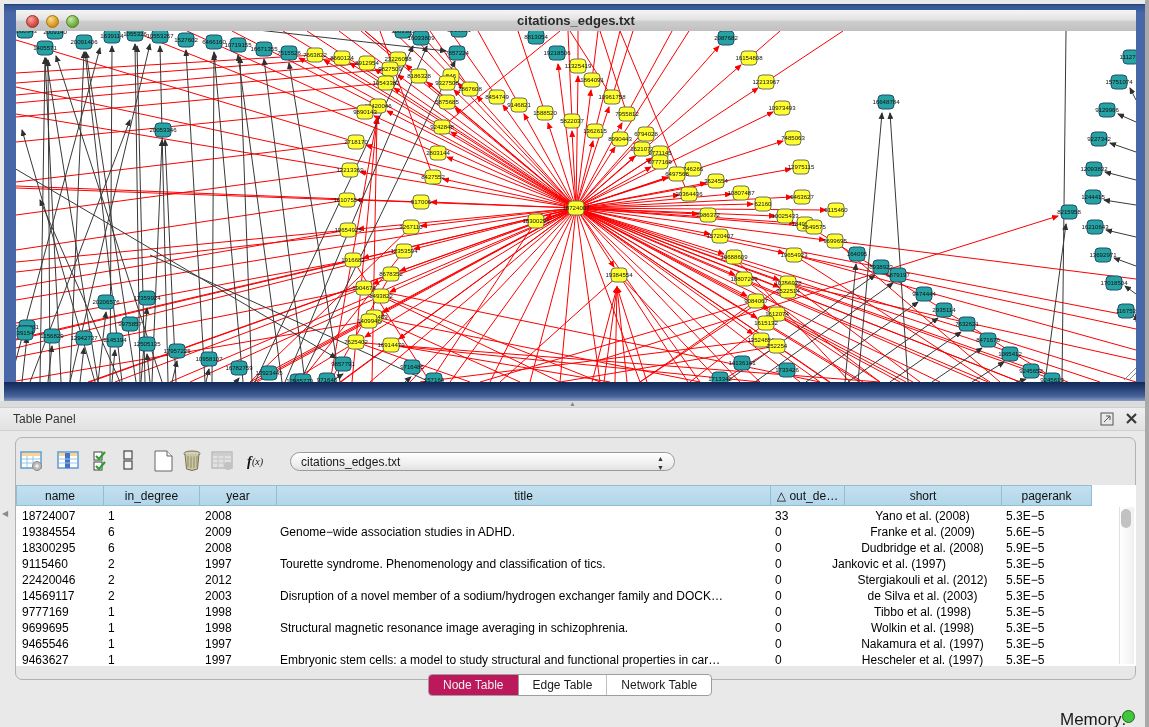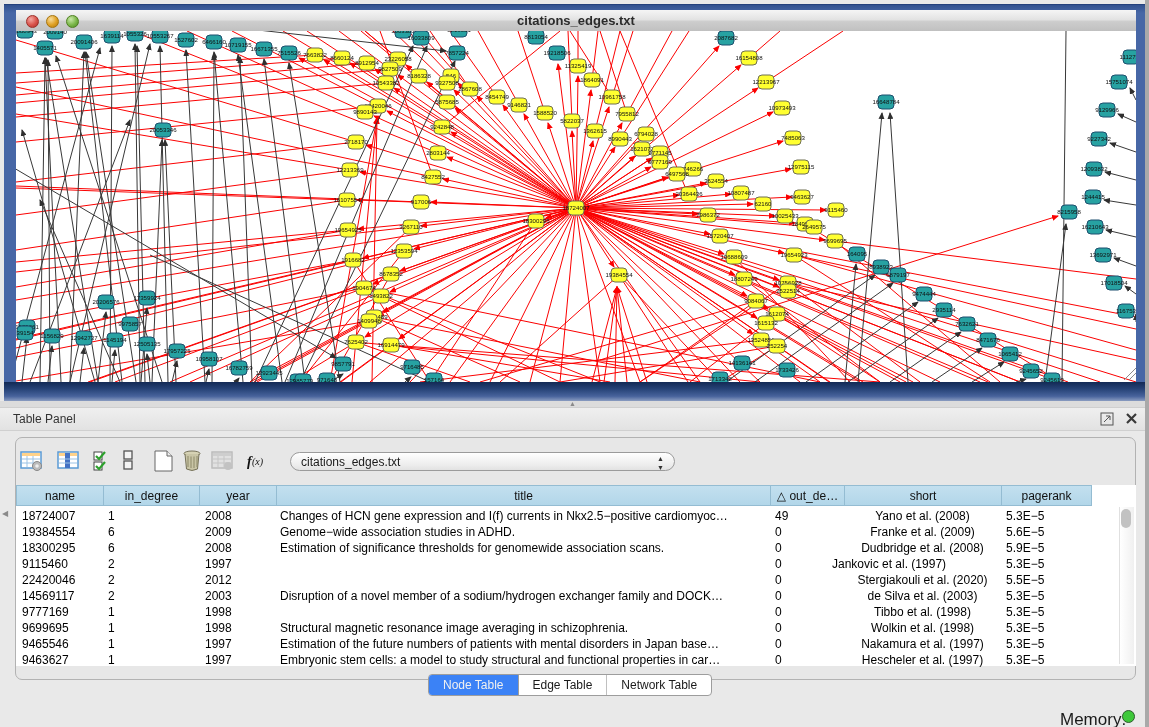--- a/index.html
+++ b/index.html
@@ -675,57 +675,56 @@
 <div class="hcell" style="left:103px;width:96px">in_degree</div>
 <div class="hcell" style="left:199px;width:77px">year</div>
 <div class="hcell" style="left:276px;width:494px">title</div>
 <div class="hcell" style="left:770px;width:74px">△ out_de…</div>
 <div class="hcell" style="left:844px;width:157px">short</div>
 <div class="hcell" style="left:1001px;width:91px;border-right:1px solid #94bcd2">pagerank</div>
 <div class="row" style="top:509px">
 <span style="left:22px">18724007</span>
     <span style="left:108px">1</span>
     <span style="left:205px">2008</span>
-    <span style="left:280px">Changes of HCN gene expression and I(f) currents in Nkx2.5−positive cardiomyoc…</span>
-    <span style="left:775px">49</span>
+    <span style="left:775px">33</span>
     <span style="left:844px;width:157px;text-align:center">Yano et al. (2008)</span>
     <span style="left:1006px">5.3E−5</span>
   </div>
 <div class="row" style="top:525px">
 <span style="left:22px">19384554</span>
     <span style="left:108px">6</span>
     <span style="left:205px">2009</span>
     <span style="left:280px">Genome−wide association studies in ADHD.</span>
     <span style="left:775px">0</span>
     <span style="left:844px;width:157px;text-align:center">Franke et al. (2009)</span>
     <span style="left:1006px">5.6E−5</span>
   </div>
 <div class="row" style="top:541px">
 <span style="left:22px">18300295</span>
     <span style="left:108px">6</span>
     <span style="left:205px">2008</span>
-    <span style="left:280px">Estimation of significance thresholds for genomewide association scans.</span>
     <span style="left:775px">0</span>
     <span style="left:844px;width:157px;text-align:center">Dudbridge et al. (2008)</span>
     <span style="left:1006px">5.9E−5</span>
   </div>
 <div class="row" style="top:557px">
 <span style="left:22px">9115460</span>
     <span style="left:108px">2</span>
     <span style="left:205px">1997</span>
+    <span style="left:280px">Tourette syndrome. Phenomenology and classification of tics.</span>
     <span style="left:775px">0</span>
     <span style="left:832px;width:157px;text-align:left">Jankovic et al. (1997)</span>
     <span style="left:1006px">5.3E−5</span>
   </div>
 <div class="row" style="top:573px">
 <span style="left:22px">22420046</span>
     <span style="left:108px">2</span>
     <span style="left:205px">2012</span>
     <span style="left:775px">0</span>
-    <span style="left:844px;width:157px;text-align:center">Stergiakouli et al. (2020)</span>
+    <span style="left:844px;width:157px;text-align:center">Stergiakouli et al. (2012)</span>
     <span style="left:1006px">5.5E−5</span>
   </div>
 <div class="row" style="top:589px">
 <span style="left:22px">14569117</span>
     <span style="left:108px">2</span>
     <span style="left:205px">2003</span>
     <span style="left:280px">Disruption of a novel member of a sodium/hydrogen exchanger family and DOCK…</span>
     <span style="left:775px">0</span>
     <span style="left:844px;width:157px;text-align:center">de Silva et al. (2003)</span>
     <span style="left:1006px">5.3E−5</span>
@@ -744,33 +743,32 @@
     <span style="left:205px">1998</span>
     <span style="left:280px">Structural magnetic resonance image averaging in schizophrenia.</span>
     <span style="left:775px">0</span>
     <span style="left:844px;width:157px;text-align:center">Wolkin et al. (1998)</span>
     <span style="left:1006px">5.3E−5</span>
   </div>
 <div class="row" style="top:637px">
 <span style="left:22px">9465546</span>
     <span style="left:108px">1</span>
     <span style="left:205px">1997</span>
-    <span style="left:280px">Estimation of the future numbers of patients with mental disorders in Japan base…</span>
     <span style="left:775px">0</span>
     <span style="left:844px;width:157px;text-align:center">Nakamura et al. (1997)</span>
     <span style="left:1006px">5.3E−5</span>
   </div>
 <div class="row" style="top:653px">
 <span style="left:22px">9463627</span>
     <span style="left:108px">1</span>
     <span style="left:205px">1997</span>
     <span style="left:280px">Embryonic stem cells: a model to study structural and functional properties in car…</span>
     <span style="left:775px">0</span>
     <span style="left:844px;width:157px;text-align:center">Hescheler et al. (1997)</span>
     <span style="left:1006px">5.3E−5</span>
   </div>
 
 <div class="abs" id="scroll"></div>
 <div class="abs" id="thumb"></div>
-<div class="abs" id="tabbar"><span class="tab" style="background:#3b82f6;color:#f0f0f0;border-right:1px solid #9d9d9d">Node Table</span><span class="tab" style="border-right:1px solid #c0c0c0">Edge Table</span><span class="tab">Network Table</span></div>
+<div class="abs" id="tabbar"><span class="tab" style="background:#be185d;color:#f0f0f0;border-right:1px solid #9d9d9d">Node Table</span><span class="tab" style="border-right:1px solid #c0c0c0">Edge Table</span><span class="tab">Network Table</span></div>
 <div class="abs" style="left:1060px;top:710px;font-size:17px;color:#1a1a1a">Memory: OK</div>
 <div class="abs" style="left:1122px;top:710px;width:11px;height:11px;border-radius:50%;background:#3ec83a;border:1px solid #2e5c2e"></div>
 <div class="abs" id="rightstrip"></div>
 <div class="abs" style="left:2px;top:509px;font-size:8px;color:#8a8a8a">◀</div>
 </body></html>

